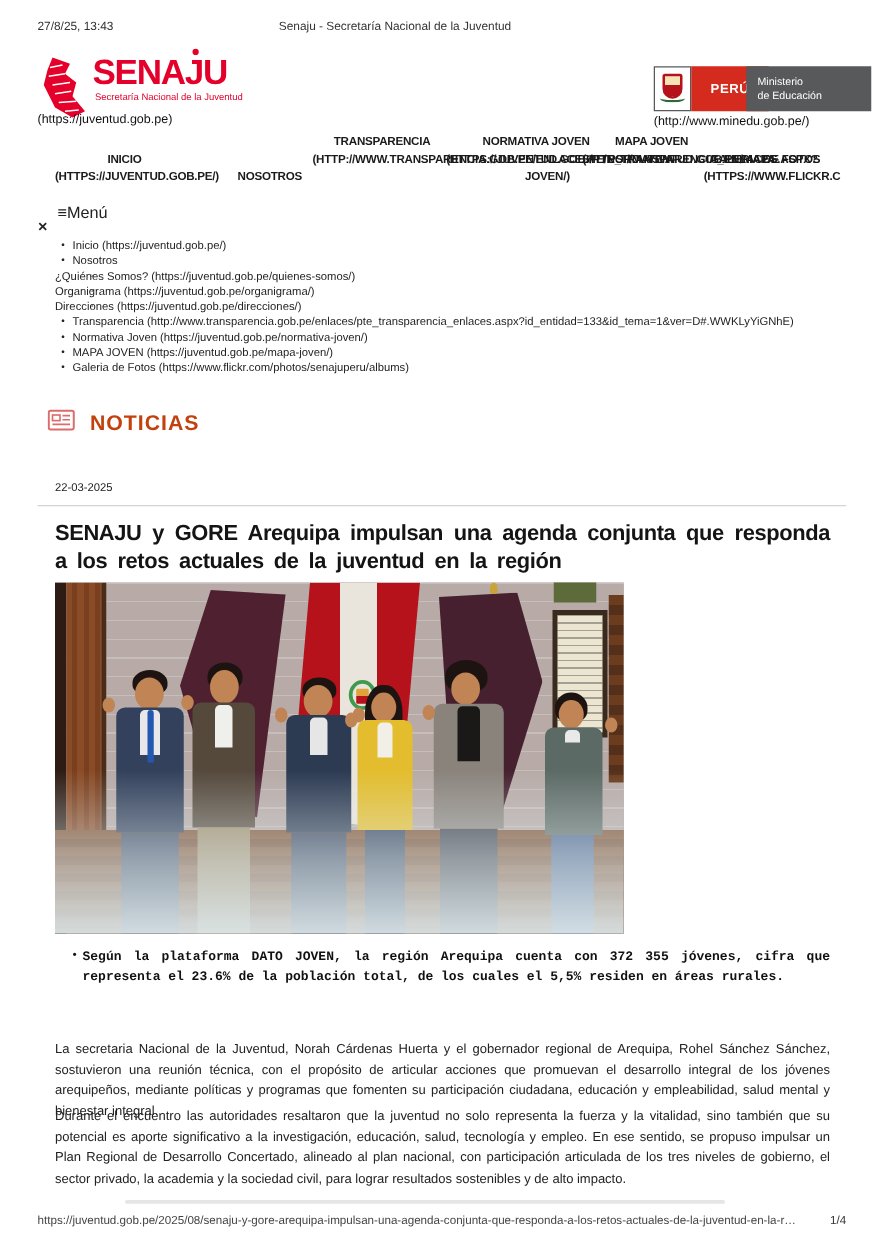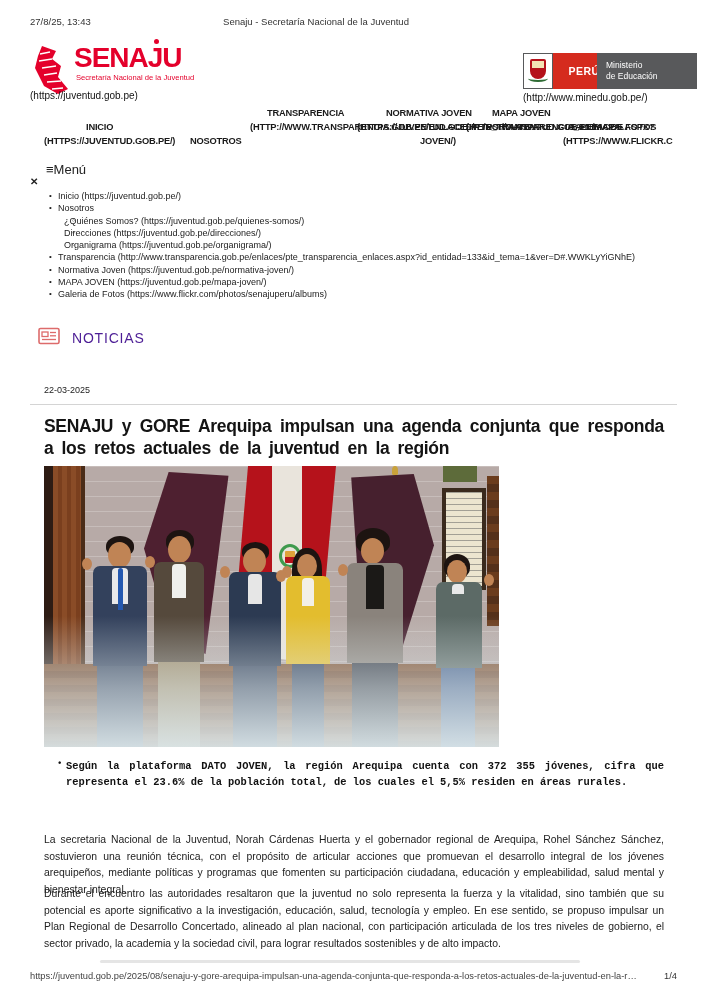--- a/index.html
+++ b/index.html
@@ -37,27 +37,27 @@
   .nav-wrap{left:0;top:0;width:677px;height:160px;overflow:hidden;}
   .nav{font-size:9.3px;font-weight:bold;color:#1a1a1a;letter-spacing:-0.2px;}
 
   
   .menu-toggle{left:30px;top:162px;font-size:13px;color:#222;margin-left:16px;}
   .menu-close{left:30px;top:176px;font-size:10px;font-weight:bold;color:#222;}
   .menu-list{left:0;top:190px;width:677px;}
   .menu-list ul{margin:0;padding:0;list-style:none;}
   .menu-list li{font-size:9px;line-height:12.3px;color:#222;position:relative;}
   .menu-list li.lvl1{padding-left:58px;}
-  .menu-list li.lvl2{padding-left:64px;}
+  .menu-list li.lvl2{padding-left:44px;}
   .menu-list li.lvl1:before{content:"•";position:absolute;left:49px;color:#222;font-size:8px;}
   .menu-list li.lvl2:before{content:"◦";position:absolute;left:72px;color:#222;font-size:8px;}
 
   
   .noticias{left:38px;top:327px;display:flex;align-items:center;gap:12px;}
-  .noticias-label{font-size:14px;font-weight:normal;color:#4c1d95;letter-spacing:.8px;}
+  .noticias-label{font-size:17px;font-weight:bold;color:#c2410c;letter-spacing:.8px;}
 
   
   .art-date{left:44px;top:385px;font-size:9px;color:#222;}
   .rule{left:30px;top:404px;width:647px;height:1px;background:#d4d4d4;}
   .art-title{left:44px;top:415px;width:620px;font-size:17.5px;font-weight:bold;color:#141414;
              line-height:1.27;text-align:justify;word-spacing:3.5px;letter-spacing:-0.3px;}
 
   
   .photo{left:44px;top:466px;width:455px;height:281px;overflow:hidden;background:#b2a6a3;}
   .wall{position:absolute;inset:0;
@@ -170,22 +170,22 @@
 </div>
 
 <div class="abs menu-toggle nowrap">≡Menú</div>
 <div class="abs menu-close">✕</div>
 
 <div class="abs menu-list">
   <ul id="menu-items">
       <li class="lvl1">Inicio (https://juventud.gob.pe/)</li>
       <li class="lvl1">Nosotros</li>
       <li class="lvl2">¿Quiénes Somos? (https://juventud.gob.pe/quienes-somos/)</li>
+      <li class="lvl2">Organigrama (https://juventud.gob.pe/organigrama/)</li>
       <li class="lvl2">Direcciones (https://juventud.gob.pe/direcciones/)</li>
-      <li class="lvl2">Organigrama (https://juventud.gob.pe/organigrama/)</li>
       <li class="lvl1">Transparencia (http://www.transparencia.gob.pe/enlaces/pte_transparencia_enlaces.aspx?id_entidad=133&amp;id_tema=1&amp;ver=D#.WWKLyYiGNhE)</li>
       <li class="lvl1">Normativa Joven (https://juventud.gob.pe/normativa-joven/)</li>
       <li class="lvl1">MAPA JOVEN (https://juventud.gob.pe/mapa-joven/)</li>
       <li class="lvl1">Galeria de Fotos (https://www.flickr.com/photos/senajuperu/albums)</li>
     </ul>
 </div>
 
 <div class="abs noticias">
   <span>
     <svg width="22" height="18" viewBox="0 0 22 18">

